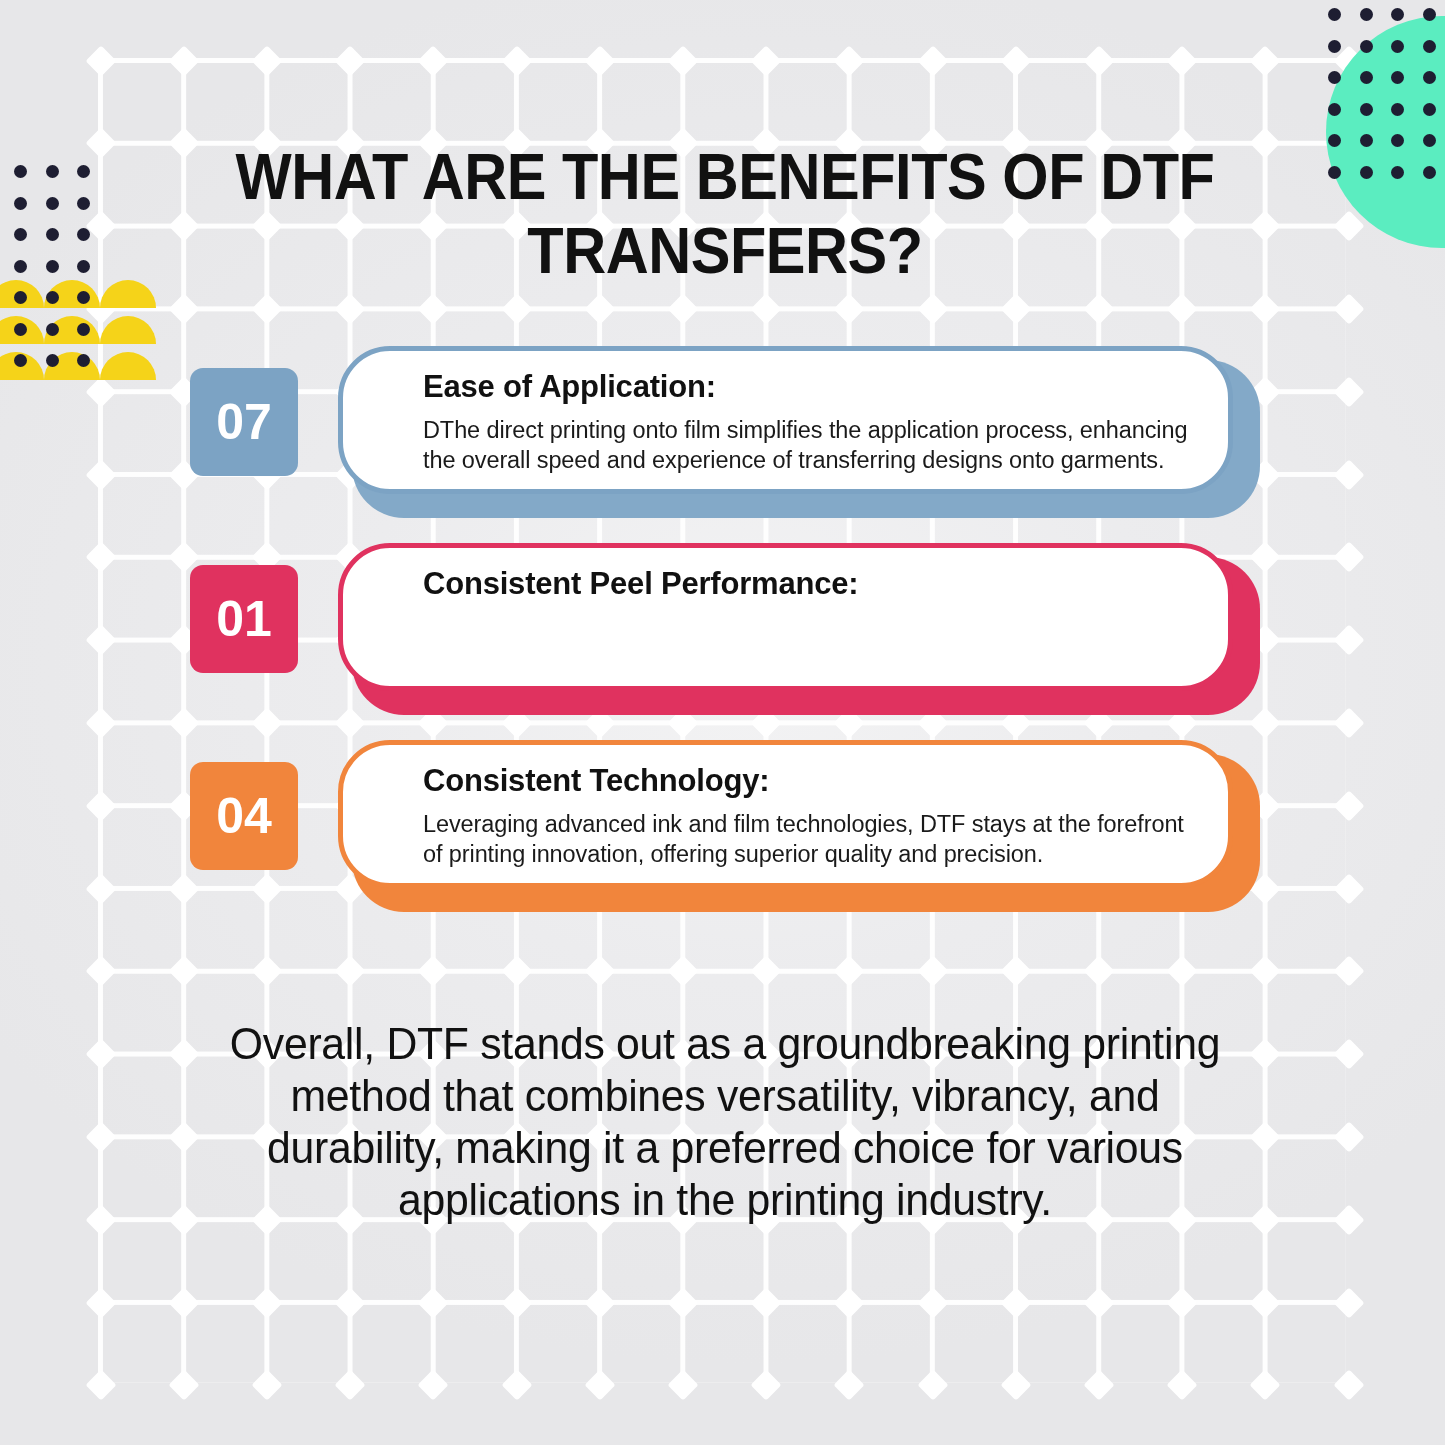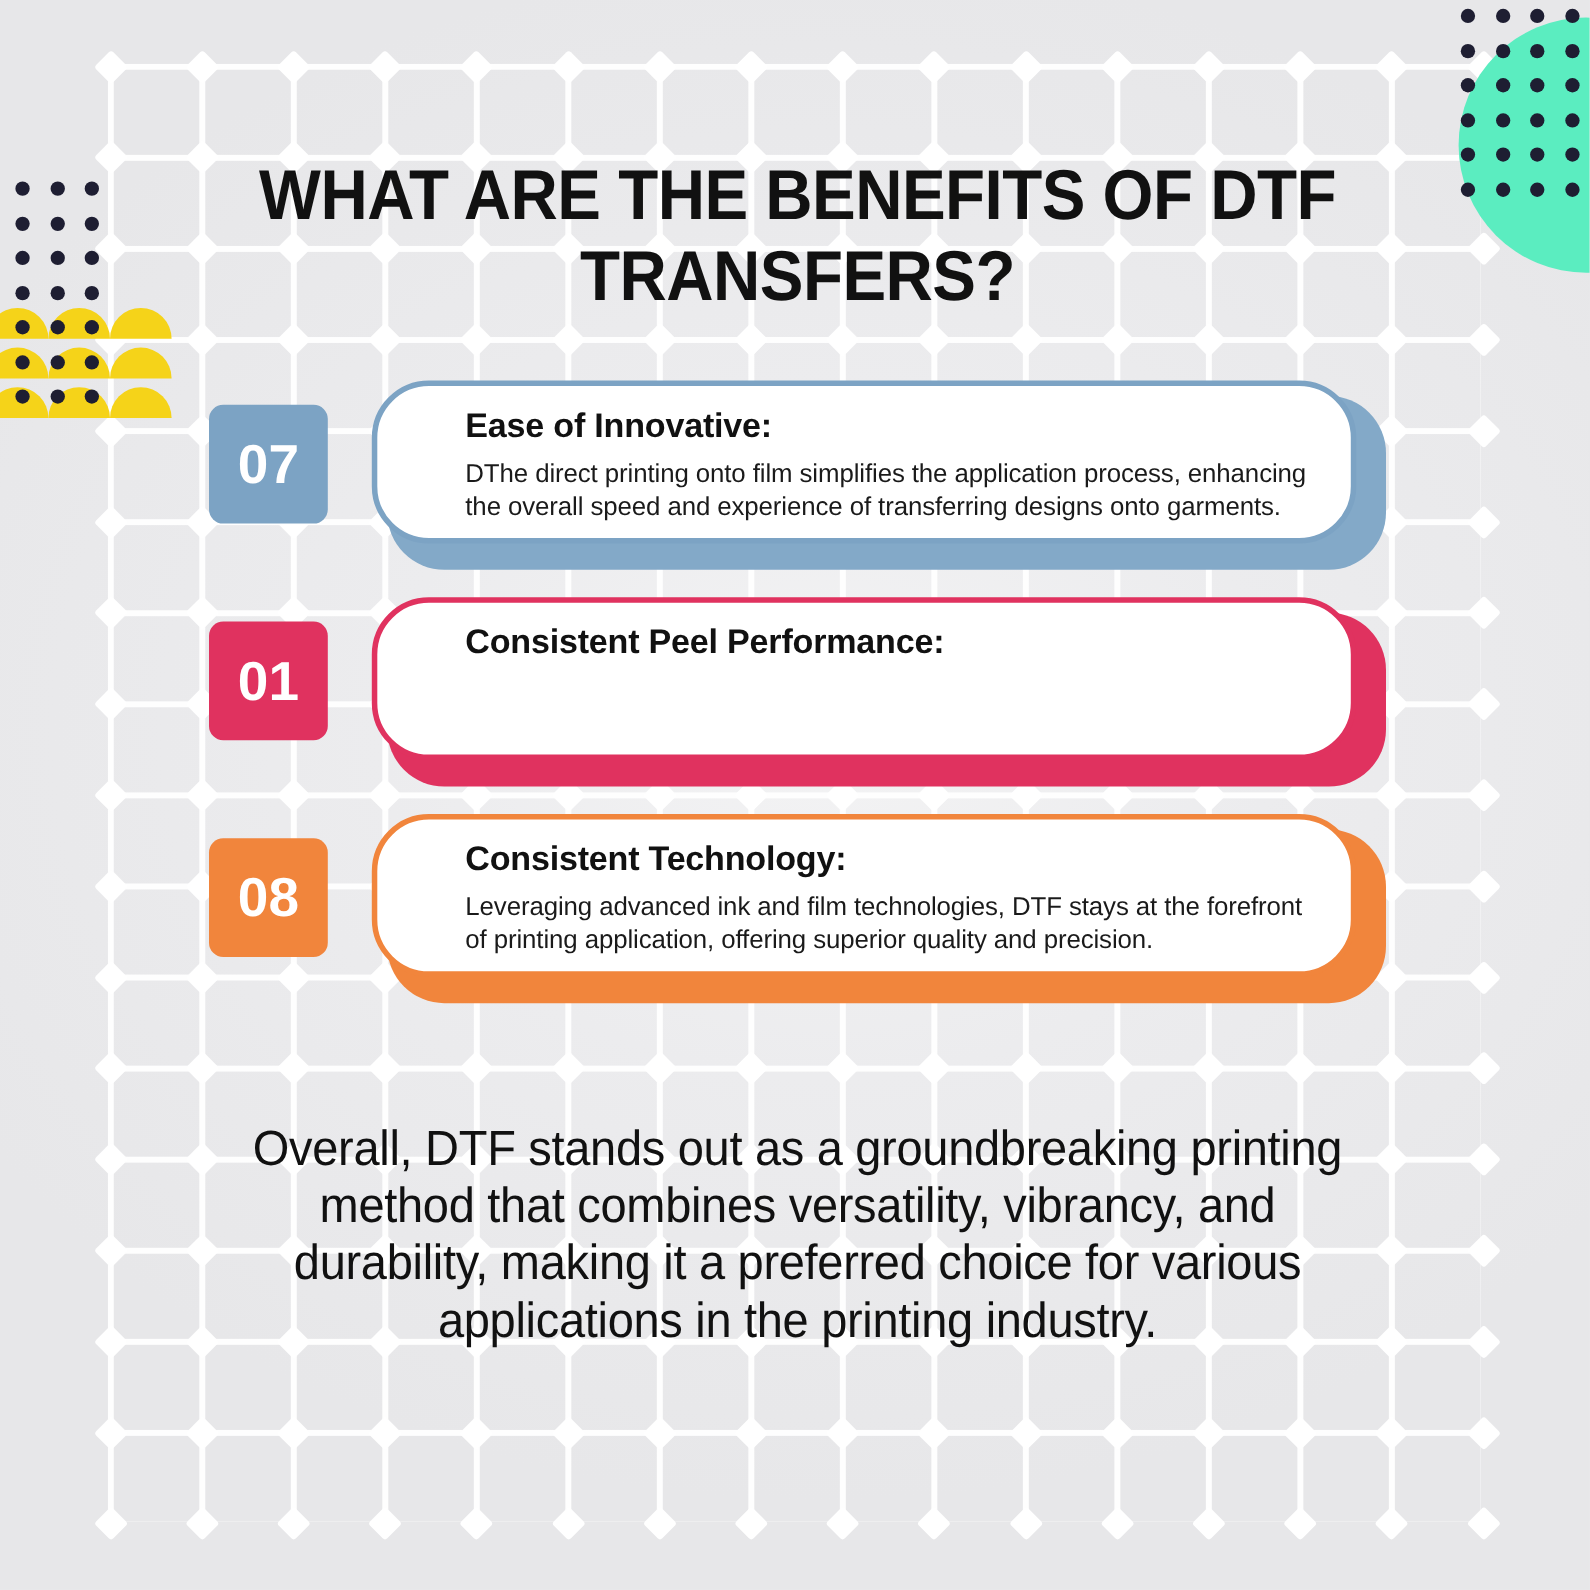--- a/index.html
+++ b/index.html
@@ -539,37 +539,37 @@
       <div class="dot" style="left: 1391px; top: 165.5px;"></div>
       <div class="dot" style="left: 1422.5px; top: 165.5px;"></div>
     </div>
 
   <div class="title">WHAT ARE THE BENEFITS OF DTF TRANSFERS?</div>
 
   <div class="cards" id="cards">
       <div class="card-row" style="top: 338px;">
         <div class="card-shadow" style="background: rgb(131, 169, 200);"></div>
         <div class="card" style="border-color: rgb(124, 163, 196);">
-          <div class="card-title">Ease of Innovative:</div>
+          <div class="card-title">Ease of Application:</div>
           <div class="card-desc">DThe direct printing onto film simplifies the application process, enhancing the overall speed and experience of transferring designs onto garments.</div>
         </div>
         <div class="badge" style="background: rgb(124, 163, 196);">07</div>
       </div>
       <div class="card-row" style="top: 535px;">
         <div class="card-shadow" style="background: rgb(224, 50, 95);"></div>
         <div class="card" style="border-color: rgb(224, 50, 95);">
           <div class="card-title">Consistent Peel Performance:</div>
         </div>
         <div class="badge" style="background: rgb(224, 50, 95);">01</div>
       </div>
       <div class="card-row" style="top: 732px;">
         <div class="card-shadow" style="background: rgb(241, 133, 60);"></div>
         <div class="card" style="border-color: rgb(241, 133, 60);">
           <div class="card-title">Consistent Technology:</div>
-          <div class="card-desc">Leveraging advanced ink and film technologies, DTF stays at the forefront of printing application, offering superior quality and precision.</div>
+          <div class="card-desc">Leveraging advanced ink and film technologies, DTF stays at the forefront of printing innovation, offering superior quality and precision.</div>
         </div>
-        <div class="badge" style="background: rgb(241, 133, 60);">08</div>
+        <div class="badge" style="background: rgb(241, 133, 60);">04</div>
       </div>
     </div>
 
   <div class="footer-text">Overall, DTF stands out as a groundbreaking printing method that combines versatility, vibrancy, and durability, making it a preferred choice for various applications in the printing industry.</div>
 
 </div>
 
 </body></html>

